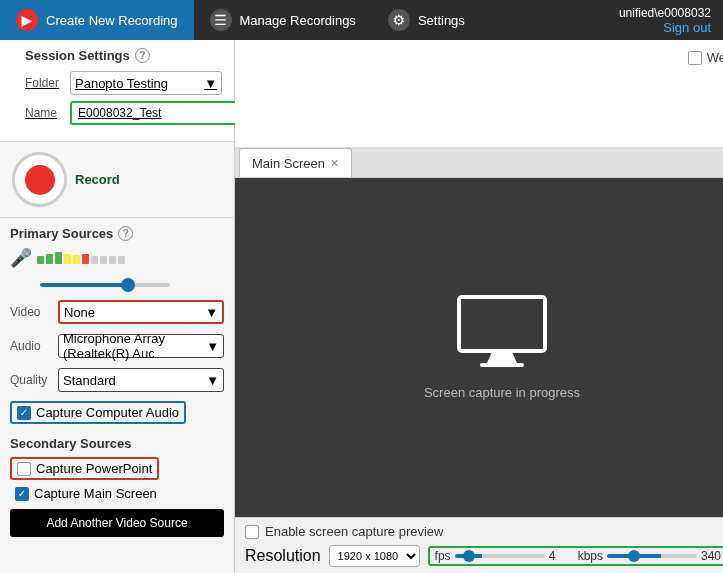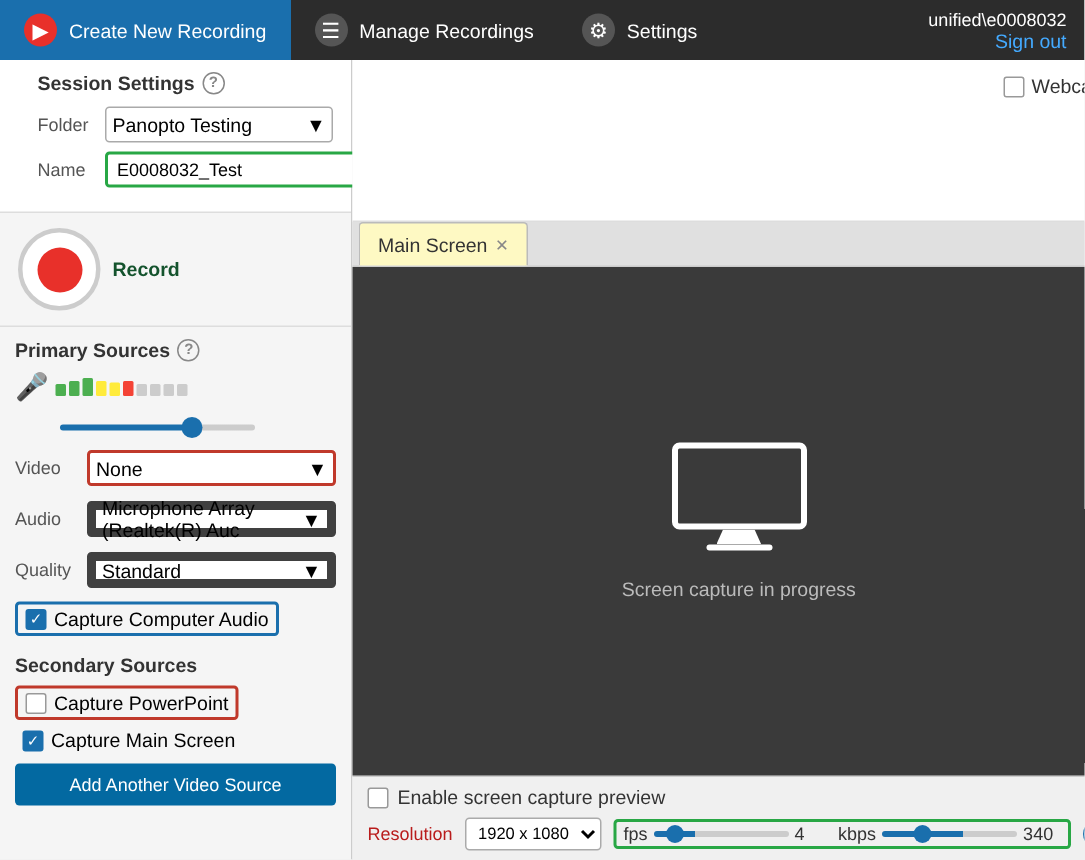--- a/index.html
+++ b/index.html
@@ -80,20 +80,21 @@
       border: 1.5px solid #888;
       color: #888;
       font-size: 10px;
       display: flex; align-items: center; justify-content: center;
       cursor: pointer;
     }
     .field-row {
       display: flex;
       align-items: center;
       margin-bottom: 6px;
+      text-decoration: underline;
     }
     .field-label {
       width: 45px;
       color: #555;
       font-size: 12px;
       flex-shrink: 0;
     }
     .field-input {
       flex: 1;
       height: 24px;
@@ -197,21 +198,21 @@
     .meter-bar { width: 7px; height: 12px; border-radius: 1px; }
     .source-row {
       display: flex; align-items: center; margin-bottom: 5px; margin-top: 10px;
     }
     .source-label {
       width: 48px; color: #555; font-size: 12px; flex-shrink: 0;
     }
     .source-select {
       flex: 1;
       height: 24px;
-      border: 6px solid #404040;
+      border: 1px solid #404040;
       border-radius: 3px;
       padding: 0 4px;
       font-size: 11px;
       background: #fff;
       display: flex; align-items: center; justify-content: space-between;
       cursor: pointer;
     }
     .source-select.highlighted {
       border: 2px solid #c0392b;
       gap: 20px;
@@ -238,21 +239,21 @@
     }
     .main-screen-row {
       display: flex; align-items: center; gap: 5px;
       margin-bottom: 6px;
       padding: 2px 5px;
     }
     .add-source-btn {
       display: block;
       width: 100%;
       height: 28px;
-      background: #0369a1;
+      background: #000000;
       color: #fff;
       border: none;
       border-radius: 3px;
       cursor: pointer;
       font-size: 12px;
       font-weight: 500;
       margin-top: 4px;
     }
 
     
@@ -267,21 +268,21 @@
       align-items: center;
       background: #e0e0e0;
       border-bottom: 1px solid #ccc;
       height: 30px;
       padding: 0 4px;
     }
     .preview-tab {
       display: flex; align-items: center; gap: 5px;
       padding: 0 12px;
       height: 100%;
-      background: #fef9c3;
+      background: #ffffff;
       border: 1px solid #bbb;
       border-bottom: none;
       font-size: 12px;
       color: #333;
       cursor: pointer;
       border-radius: 3px 3px 0 0;
     }
     .tab-close {
       font-size: 11px;
       color: #888;
@@ -344,21 +345,21 @@
     .preview-checkbox {
       width: 14px; height: 14px;
       background: #fff;
       border: 1.5px solid #999;
       border-radius: 2px;
     }
     .preview-label { font-size: 13px; color: #333; }
     .resolution-row {
       display: flex; align-items: center; gap: 8px;
     }
-    .res-label { font-size: 12px; color: #b91c1c; }
+    .res-label { font-size: 16px; color: #000000; }
     .res-select {
       height: 22px;
       border: 1px solid #aaa;
       border-radius: 3px;
       font-size: 11px;
       padding: 0 4px;
       background: #fff;
     }
     .fps-group {
       display: flex; align-items: center; gap: 4px;

